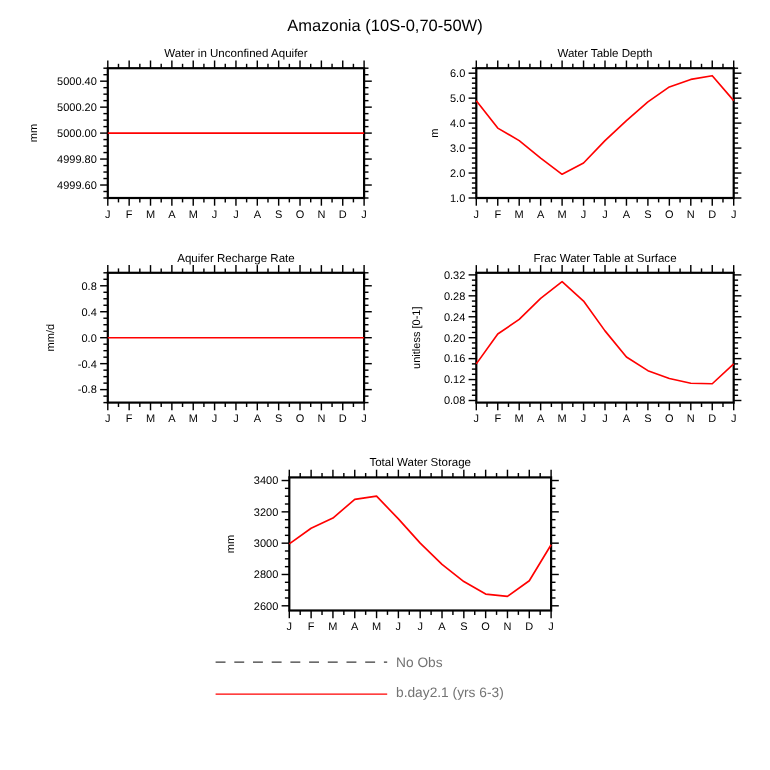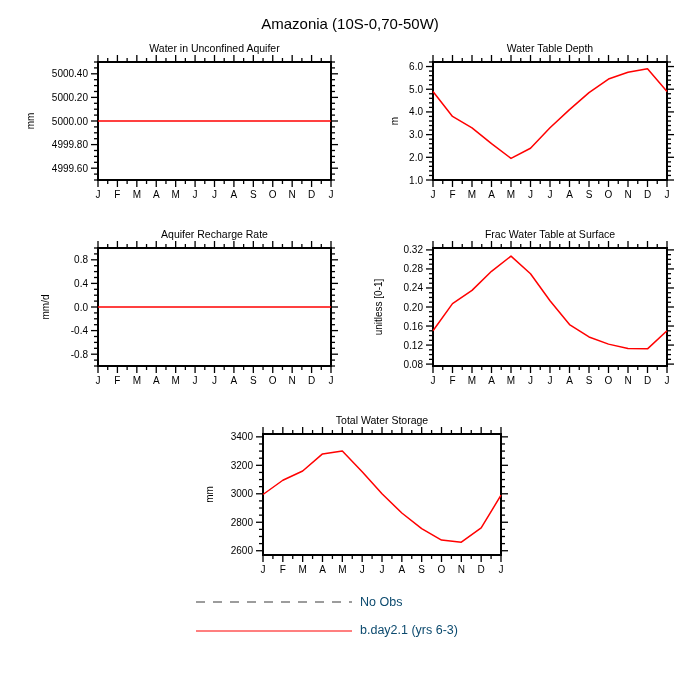--- a/index.html
+++ b/index.html
@@ -5,21 +5,21 @@
   html,body{margin:0;padding:0;background:#ffffff;}
   .page{
     position:relative;width:700px;height:700px;background:#ffffff;overflow:hidden;
     font-family:"Liberation Sans","DejaVu Sans",sans-serif;color:#000;
   }
   .page-title{
     position:absolute;top:15px;left:0;width:700px;text-align:center;
     font-size:15px;color:#000;
   }
   .legend-label{
-    position:absolute;left:360px;font-size:12.5px;line-height:15px;color:#0c4a6e;white-space:nowrap;
+    position:absolute;left:360px;font-size:12.5px;line-height:15px;color:#737373;white-space:nowrap;
   }
   .legend-label.row0{top:595px;}
   .legend-label.row1{top:623px;}
   svg text{font-family:"Liberation Sans","DejaVu Sans",sans-serif;fill:#000;}
 </style>
 </head>
 <body>
 
 <div class="page">
   <div class="page-title">Amazonia (10S-0,70-50W)</div>

